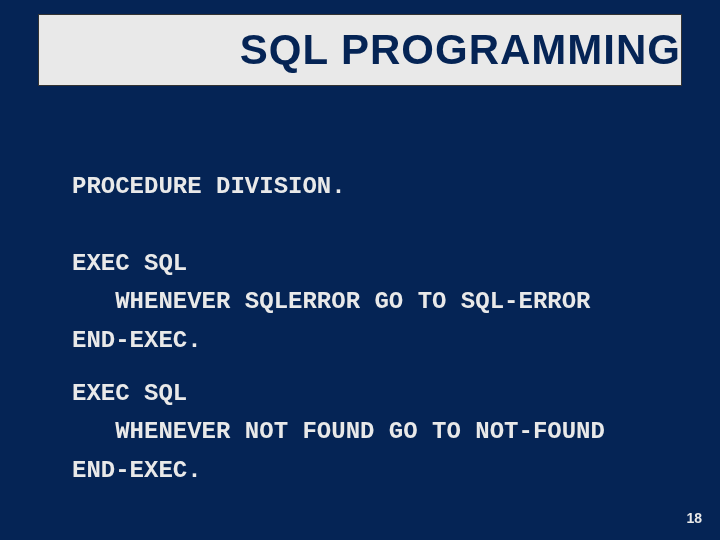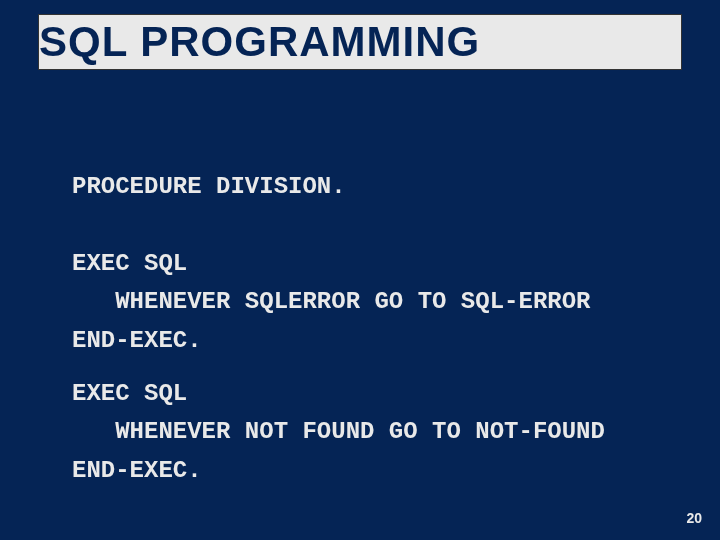--- a/index.html
+++ b/index.html
@@ -6,26 +6,26 @@
     body {
       width:720px; height:540px;
       background:#052455;
       position:relative;
       font-family:Arial,Helvetica,sans-serif;
       overflow:hidden;
     }
     .title-box {
       position:absolute;
       left:38px; top:14px;
-      width:644px; height:56px;
+      width:644px; height:72px;
       background:#e9e9e9;
       border:1px solid #333;
       display:flex;
       align-items:center;
-      justify-content:flex-start;
+      justify-content:flex-end;
     }
     .title-text {
       font-size:42px;
       font-weight:bold;
       color:#052455;
       letter-spacing:1px;
     }
     .code-block {
       position:absolute;
       left:72px;
@@ -56,13 +56,13 @@
 </div>
 
 <div class="code-block c1">PROCEDURE DIVISION.</div>
 <div class="code-block c2">EXEC SQL
    WHENEVER SQLERROR GO TO SQL-ERROR
 END-EXEC.</div>
 <div class="code-block c3">EXEC SQL
    WHENEVER NOT FOUND GO TO NOT-FOUND
 END-EXEC.</div>
 
-<div class="page-num">20</div>
+<div class="page-num">18</div>
 
 </body></html>

